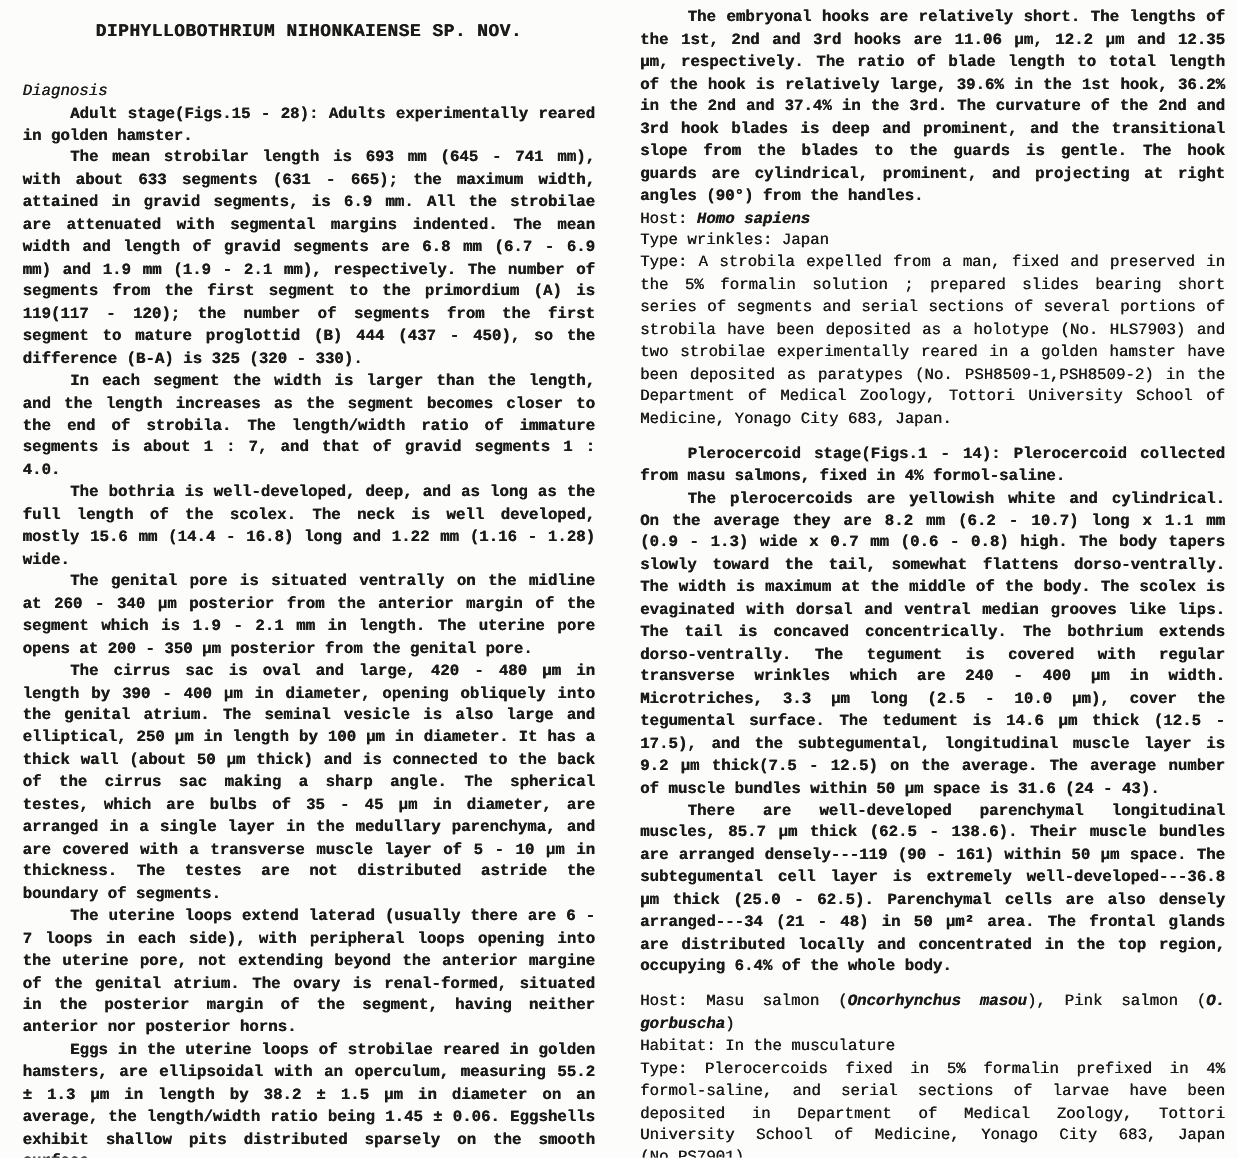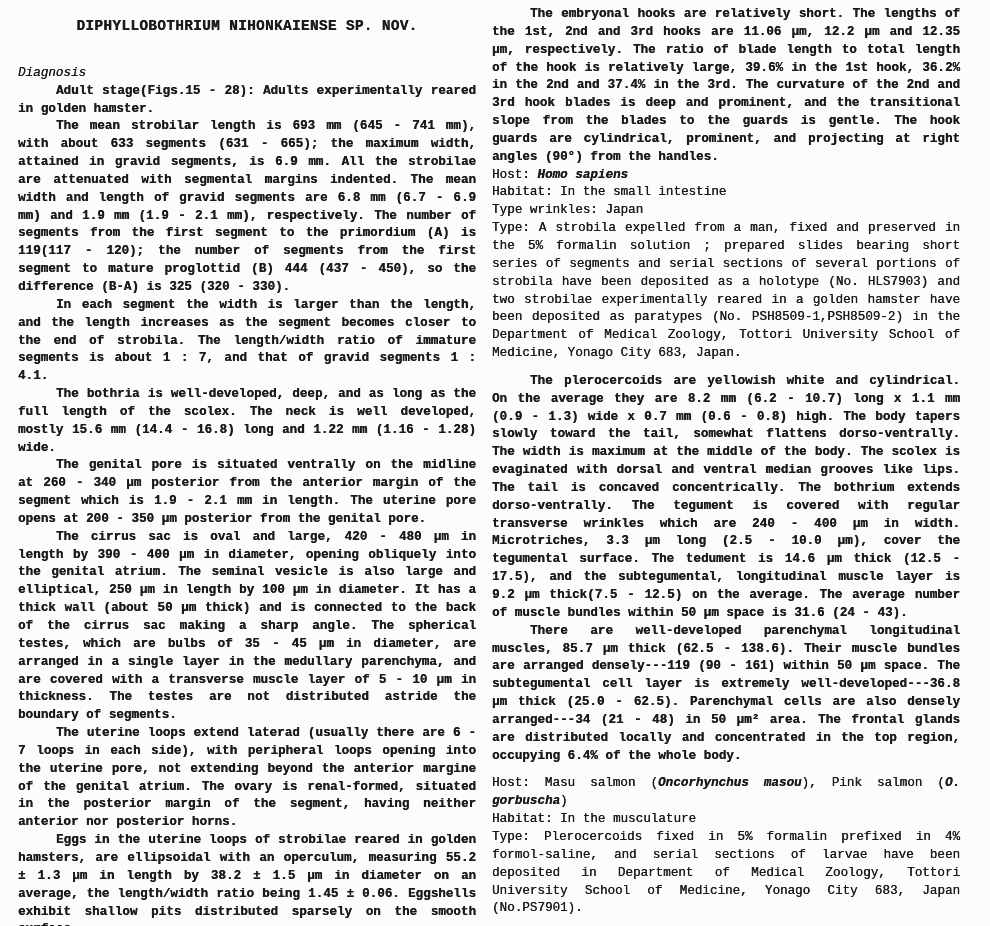--- a/index.html
+++ b/index.html
@@ -6,21 +6,21 @@
   body {
     width: 990px; height: 926px; overflow: hidden;
     background: #fcfcfb;
     font-family: "Liberation Mono", "DejaVu Sans Mono", monospace;
     color: #1b1b1b;
   }
   .page {
     box-sizing: border-box;
     width: 990px; height: 840px;
     padding: 6px 10px 0 18px;
-    display: flex; gap: 16px;
+    display: flex; gap: 36px;
   }
   .col { font-size: 12.6px; line-height: 17.85px; text-shadow: 0.3px 0 0 currentColor; }
   .col-left  { width: 458px; }
   .col-right { width: 468px; }
   .title {
     font-size: 14.3px; font-weight: 700; letter-spacing: 0.4px;
     text-align: center; margin: 12px 0 0 0;
     text-shadow: 0.4px 0 0 currentColor;
   }
   .heading { margin-top: 29px; font-style: italic; }
@@ -33,36 +33,36 @@
 </head>
 <body>
 
 <div class="page">
   <div class="col col-left">
     <h1 class="title">DIPHYLLOBOTHRIUM NIHONKAIENSE SP. NOV.</h1>
     <div class="heading">Diagnosis</div>
     <div class="blocks">
         <p class="indent"><span>Adult stage(Figs.15 - 28): Adults experimentally reared in golden hamster.</span></p>
         <p class="indent"><span>The mean strobilar length is 693 mm (645 - 741 mm), with about 633 segments (631 - 665); the maximum width, attained in gravid segments, is 6.9 mm. All the strobilae are attenuated with segmental margins indented. The mean width and length of gravid segments are 6.8 mm (6.7 - 6.9 mm) and 1.9 mm (1.9 - 2.1 mm), respectively. The number of segments from the first segment to the primordium (A) is 119(117 - 120); the number of segments from the first segment to mature proglottid (B) 444 (437 - 450), so the difference (B-A) is 325 (320 - 330).</span></p>
-        <p class="indent"><span>In each segment the width is larger than the length, and the length increases as the segment becomes closer to the end of strobila. The length/width ratio of immature segments is about 1 : 7, and that of gravid segments 1 : 4.1.</span></p>
+        <p class="indent"><span>In each segment the width is larger than the length, and the length increases as the segment becomes closer to the end of strobila. The length/width ratio of immature segments is about 1 : 7, and that of gravid segments 1 : 4.0.</span></p>
         <p class="indent"><span>The bothria is well-developed, deep, and as long as the full length of the scolex. The neck is well developed, mostly 15.6 mm (14.4 - 16.8) long and 1.22 mm (1.16 - 1.28) wide.</span></p>
         <p class="indent"><span>The genital pore is situated ventrally on the midline at 260 - 340 μm posterior from the anterior margin of the segment which is 1.9 - 2.1 mm in length. The uterine pore opens at 200 - 350 μm posterior from the genital pore.</span></p>
         <p class="indent"><span>The cirrus sac is oval and large, 420 - 480 μm in length by 390 - 400 μm in diameter, opening obliquely into the genital atrium. The seminal vesicle is also large and elliptical, 250 μm in length by 100 μm in diameter. It has a thick wall (about 50 μm thick) and is connected to the back of the cirrus sac making a sharp angle. The spherical testes, which are bulbs of 35 - 45 μm in diameter, are arranged in a single layer in the medullary parenchyma, and are covered with a transverse muscle layer of 5 - 10 μm in thickness. The testes are not distributed astride the boundary of segments.</span></p>
         <p class="indent"><span>The uterine loops extend laterad (usually there are 6 - 7 loops in each side), with peripheral loops opening into the uterine pore, not extending beyond the anterior margine of the genital atrium. The ovary is renal-formed, situated in the posterior margin of the segment, having neither anterior nor posterior horns.</span></p>
         <p class="indent"><span>Eggs in the uterine loops of strobilae reared in golden hamsters, are ellipsoidal with an operculum, measuring 55.2 ± 1.3 μm in length by 38.2 ± 1.5 μm in diameter on an average, the length/width ratio being 1.45 ± 0.06. Eggshells exhibit shallow pits distributed sparsely on the smooth surface.</span></p>
       </div>
   </div>
   <div class="col col-right">
     <div class="blocks">
         <p class="indent"><span>The embryonal hooks are relatively short. The lengths of the 1st, 2nd and 3rd hooks are 11.06 μm, 12.2 μm and 12.35 μm, respectively. The ratio of blade length to total length of the hook is relatively large, 39.6% in the 1st hook, 36.2% in the 2nd and 37.4% in the 3rd. The curvature of the 2nd and 3rd hook blades is deep and prominent, and the transitional slope from the blades to the guards is gentle. The hook guards are cylindrical, prominent, and projecting at right angles (90°) from the handles.</span></p>
         <p class="label"><span>Host: </span><span class="it">Homo sapiens</span></p>
-        <p class="label"><span>Habitat: In the small intestine</span></p>
         <p class="label"><span>Type wrinkles: Japan</span></p>
         <p class="plain"><span>Type: A strobila expelled from a man, fixed and preserved in the 5% formalin solution ; prepared slides bearing short series of segments and serial sections of several portions of strobila have been deposited as a holotype (No. HLS7903) and two strobilae experimentally reared in a golden hamster have been deposited as paratypes (No. PSH8509-1,PSH8509-2) in the Department of Medical Zoology, Tottori University School of Medicine, Yonago City 683, Japan.</span></p>
         <div class="spacer"></div>
+        <p class="indent"><span>Plerocercoid stage(Figs.1 - 14): Plerocercoid collected from masu salmons, fixed in 4% formol-saline.</span></p>
         <p class="indent"><span>The plerocercoids are yellowish white and cylindrical. On the average they are 8.2 mm (6.2 - 10.7) long x 1.1 mm (0.9 - 1.3) wide x 0.7 mm (0.6 - 0.8) high. The body tapers slowly toward the tail, somewhat flattens dorso-ventrally. The width is maximum at the middle of the body. The scolex is evaginated with dorsal and ventral median grooves like lips. The tail is concaved concentrically. The bothrium extends dorso-ventrally. The tegument is covered with regular transverse wrinkles which are 240 - 400 μm in width. Microtriches, 3.3 μm long (2.5 - 10.0 μm), cover the tegumental surface. The tedument is 14.6 μm thick (12.5 - 17.5), and the subtegumental, longitudinal muscle layer is 9.2 μm thick(7.5 - 12.5) on the average. The average number of muscle bundles within 50 μm space is 31.6 (24 - 43).</span></p>
         <p class="indent"><span>There are well-developed parenchymal longitudinal muscles, 85.7 μm thick (62.5 - 138.6). Their muscle bundles are arranged densely---119 (90 - 161) within 50 μm space. The subtegumental cell layer is extremely well-developed---36.8 μm thick (25.0 - 62.5). Parenchymal cells are also densely arranged---34 (21 - 48) in 50 μm² area. The frontal glands are distributed locally and concentrated in the top region, occupying 6.4% of the whole body.</span></p>
         <div class="spacer"></div>
         <p class="plain"><span>Host: Masu salmon (</span><span class="it">Oncorhynchus masou</span><span>), Pink salmon (</span><span class="it">O. gorbuscha</span><span>)</span></p>
         <p class="label"><span>Habitat: In the musculature</span></p>
         <p class="plain"><span>Type: Plerocercoids fixed in 5% formalin prefixed in 4% formol-saline, and serial sections of larvae have been deposited in Department of Medical Zoology, Tottori University School of Medicine, Yonago City 683, Japan (No.PS7901).</span></p>
       </div>
   </div>
 </div>
 

